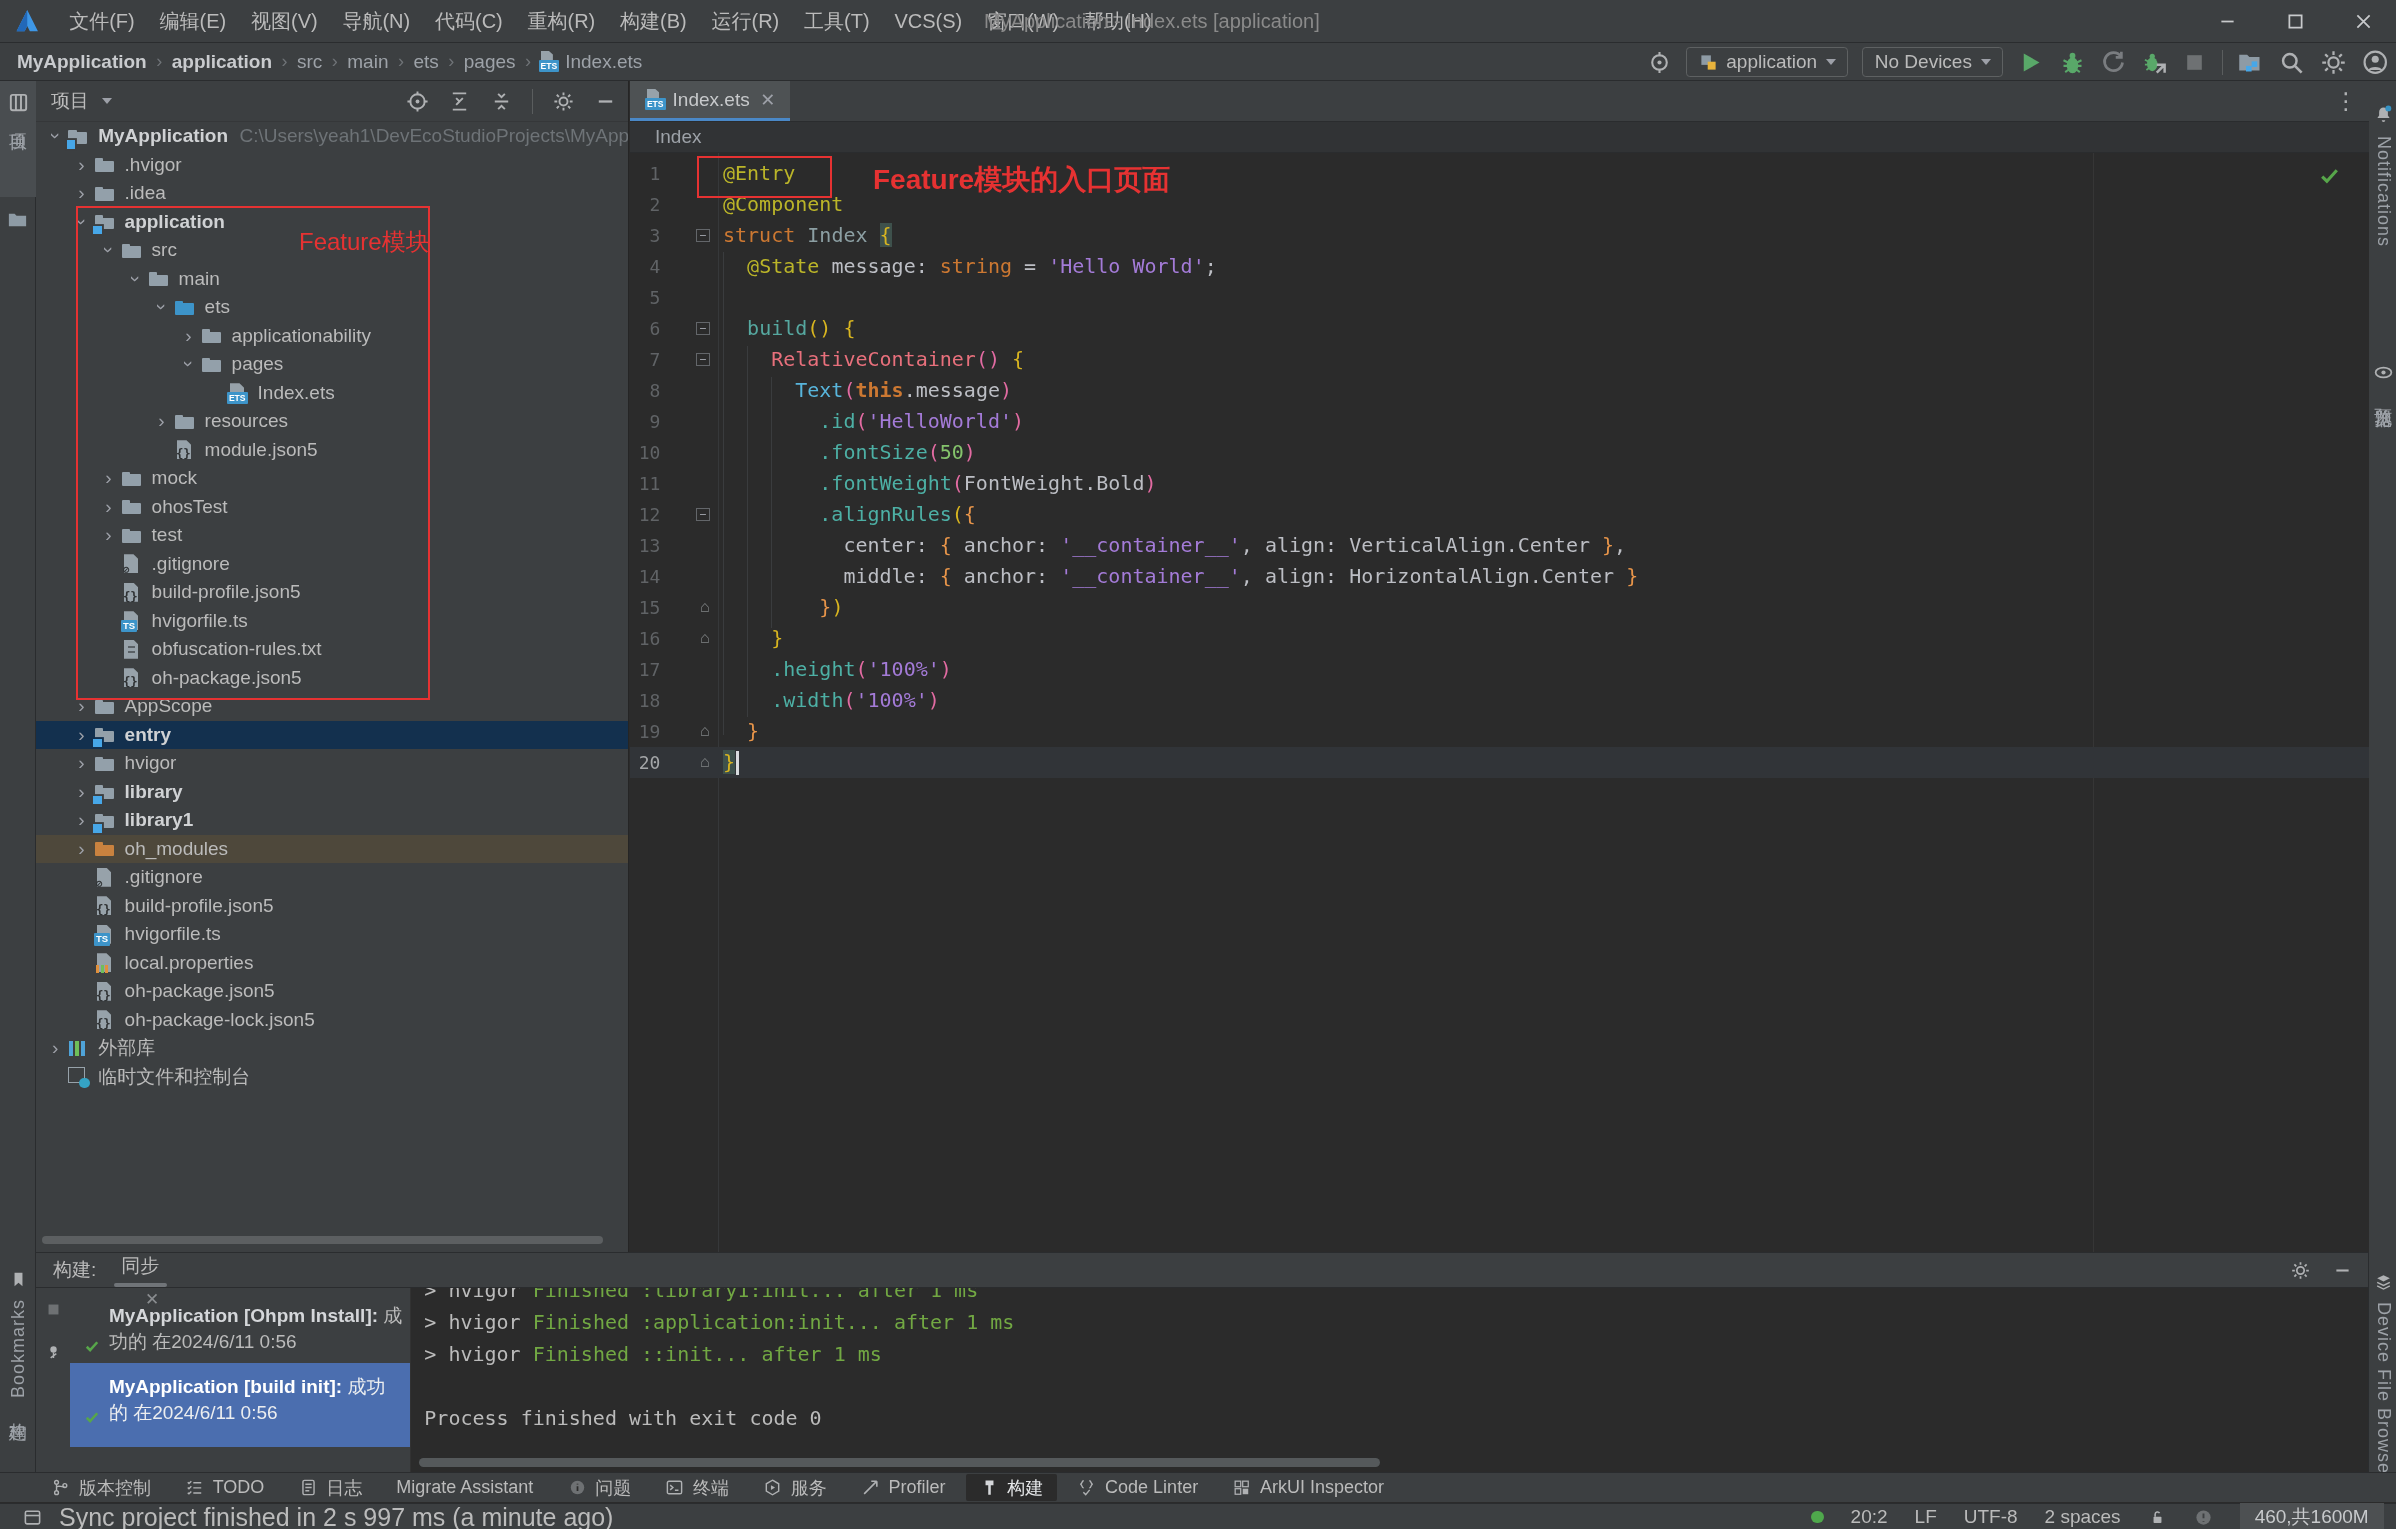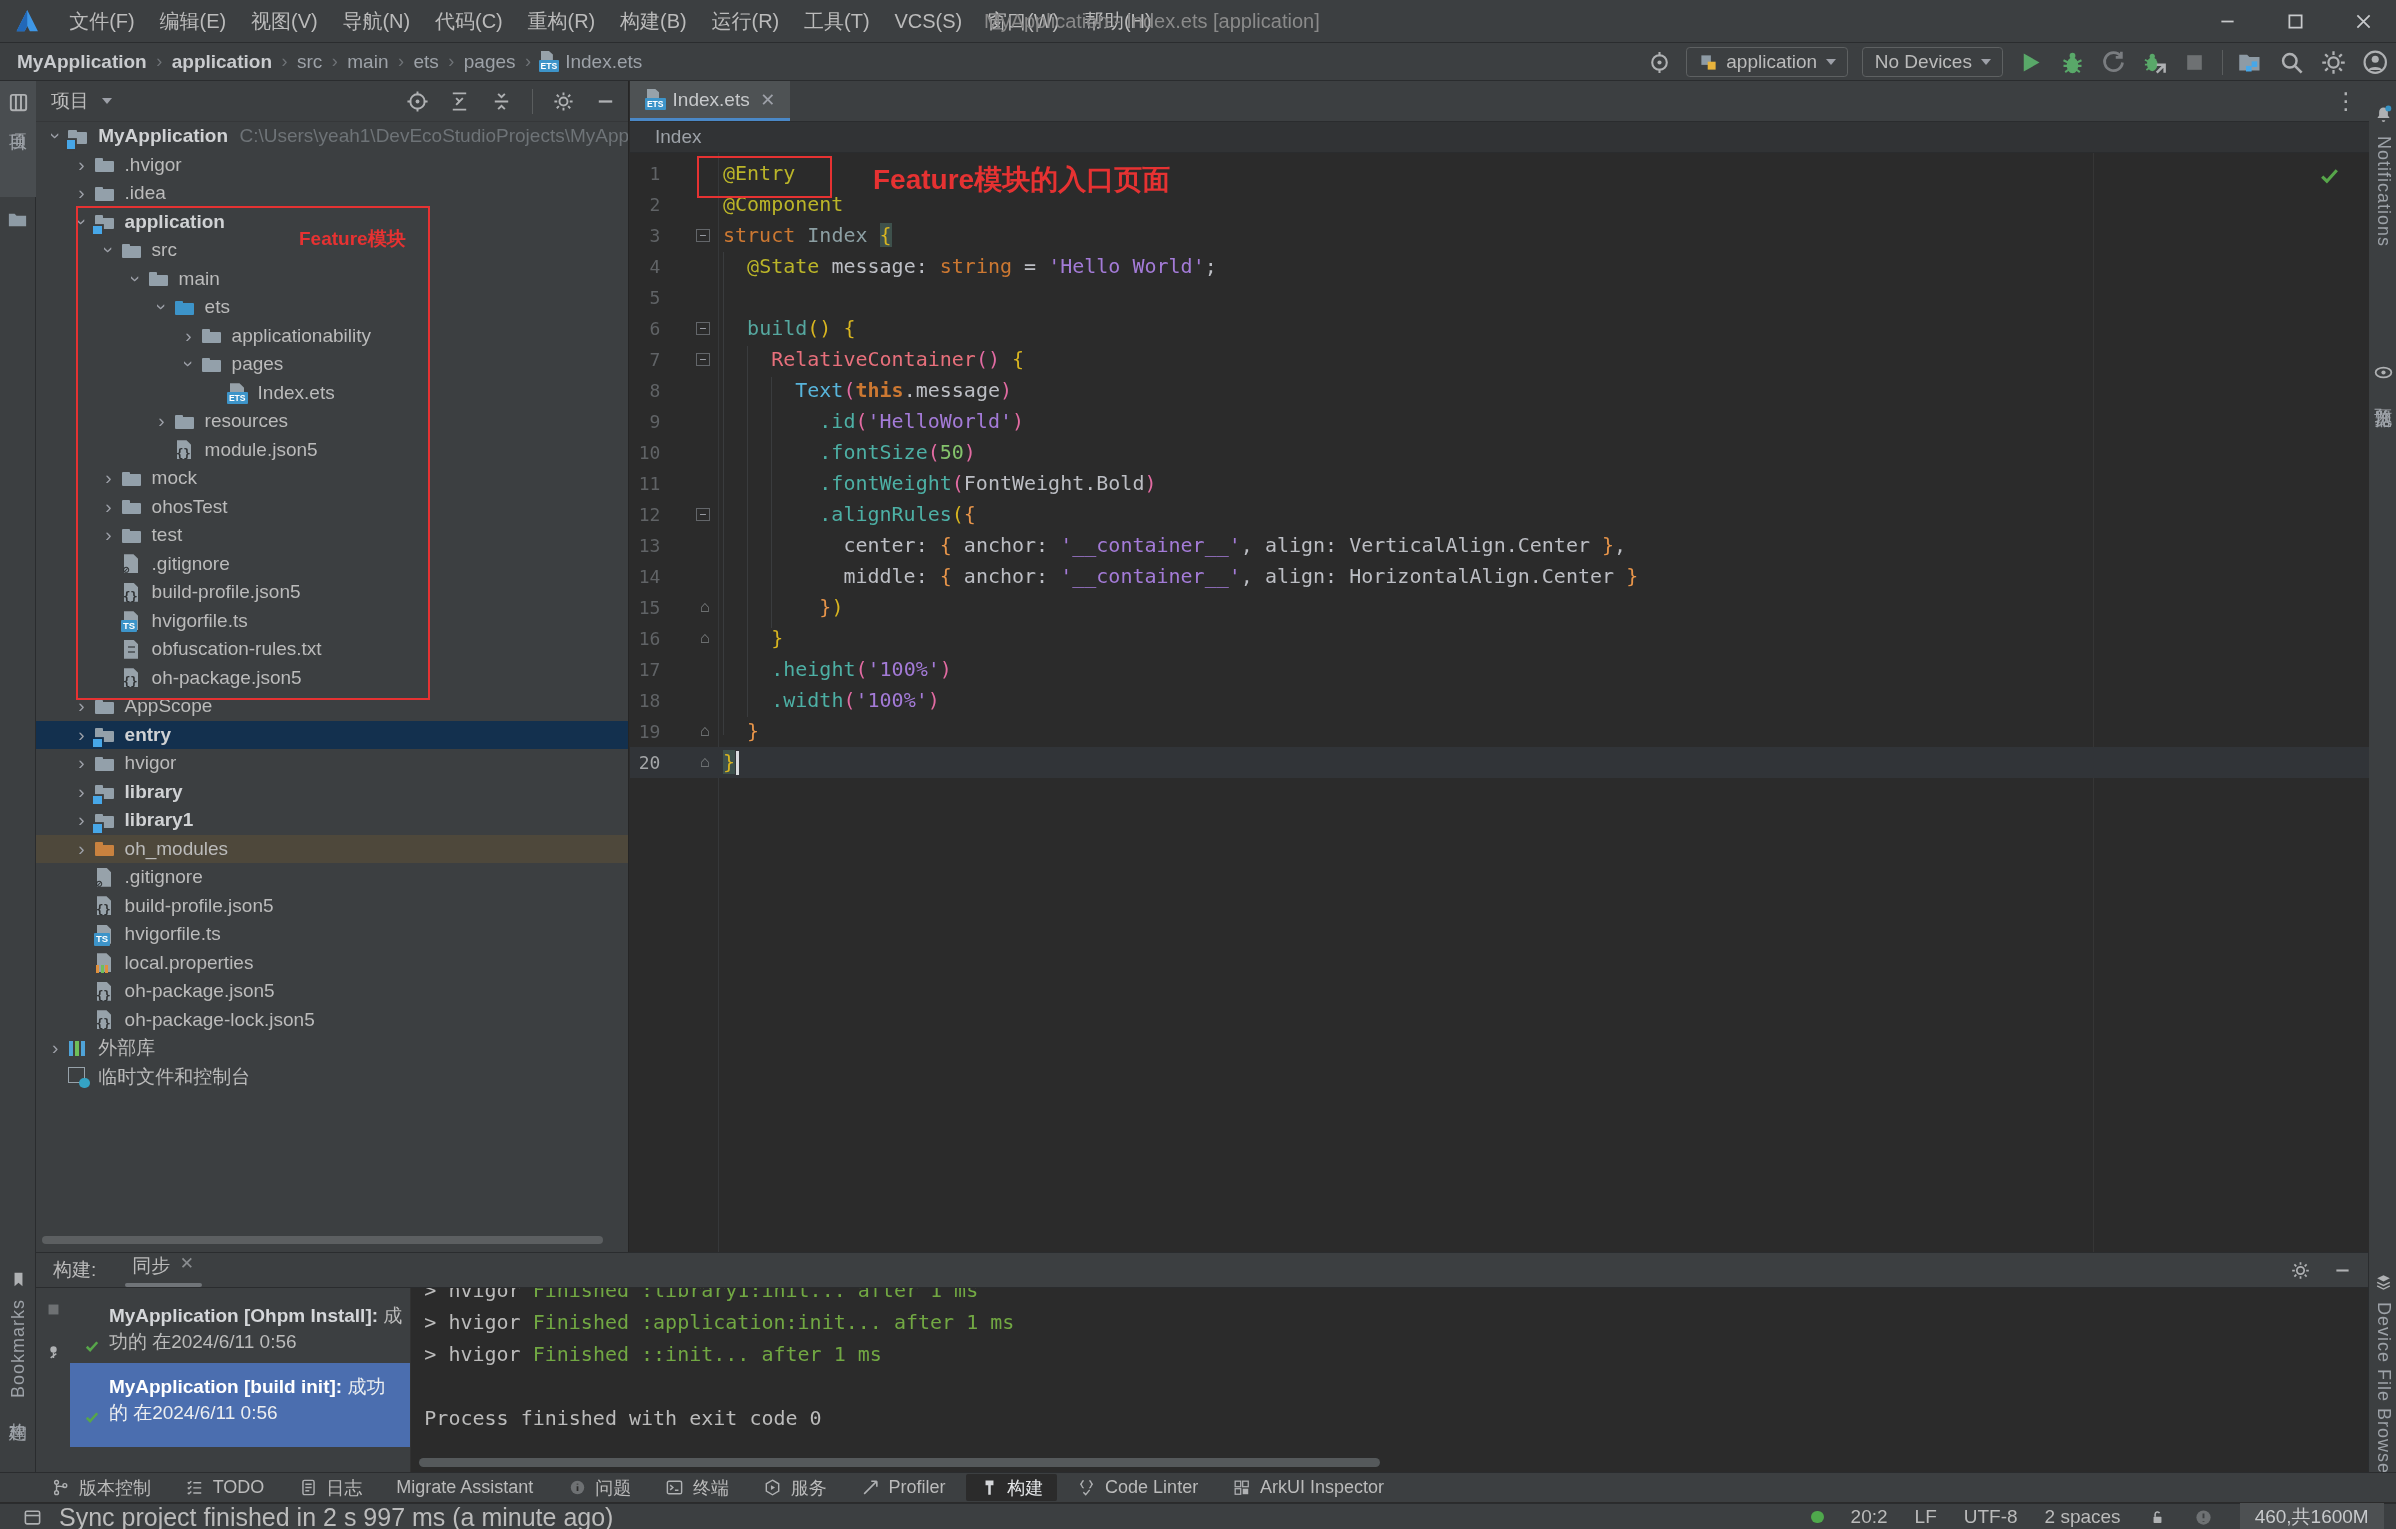--- a/index.html
+++ b/index.html
@@ -65,21 +65,21 @@
   .chip.dark { background:transparent; color:#2E3133; font:bold 12.4px "DejaVu Sans Mono",monospace; }
   .ic.txt::after { content:''; position:absolute; left:7.6px; top:8.6px; width:7.6px; height:8.6px; background:repeating-linear-gradient(#5A6166 0 1.9px,transparent 1.9px 4.8px); }
   .ic.props .bars { position:absolute; left:2.9px; bottom:1px; width:12.4px; height:8.6px;
      background:linear-gradient(90deg,#E0903C 0 2.9px,transparent 2.9px 4.8px,#6FBF5A 4.8px 7.6px,transparent 7.6px 9.5px,#E0903C 9.5px 12.4px); }
   .ic.lib::before { content:''; position:absolute; left:2.9px; top:3.8px; width:16px; height:15px;
      background:linear-gradient(90deg,#4FA3D8 0 3.8px,transparent 3.8px 6.2px,#6FBF5A 6.2px 10px,transparent 10px 12.4px,#4FA3D8 12.4px 16px); }
   .ic.sc::before { content:''; position:absolute; left:1.9px; top:1.9px; width:14.3px; height:14.3px; border:1.9px solid #97A2AA; }
   .ic.sc::after { content:''; position:absolute; right:0; bottom:0; width:10.5px; height:10.5px; border-radius:50%; background:#35A3C4; }
   #tree-hscroll { position:absolute; left:5.7px; bottom:7.6px; width:561px; height:8.6px; background:#5C5F61; border-radius:4.8px; }
   #tree-annotation-box { position:absolute; left:40px; top:125px; width:354px; height:494px; border:2.9px solid #E63232; pointer-events:none; z-index:5; }
-  #tree-annotation-label { position:absolute; left:263px; top:145px; color:#E63232; font-weight:bold; font-size:19px; pointer-events:none; z-index:5; }
+  #tree-annotation-label { position:absolute; left:263px; top:145px; color:#E63232; font-weight:normal; font-size:24px; pointer-events:none; z-index:5; }
 
   
   #editor { left:630px; top:81px; width:1739px; height:1171px; background:#2B2B2B; }
   #tabbar { height:41px; background:#3C3F41; border-bottom:1px solid #2A2C2E; display:flex; align-items:stretch; }
   #tab-active { display:flex; align-items:center; gap:8.6px; padding:0 15px; background:#4E5254; border-bottom:3.8px solid #4A88C7; font-size:19px; color:#C7C9CB; }
   #tab-active .close { color:#9DA0A8; font-size:18px; margin-left:1.9px; }
   .ets-mini { position:relative; width:19px; height:21px; flex:none; }
   .ets-mini::before { content:''; position:absolute; left:1.9px; top:0; width:12.4px; height:15px; background:#97A2AA; clip-path:polygon(0 0,68% 0,100% 24%,100% 100%,0 100%); }
   .ets-mini .chip { left:0; bottom:0; font-size:8.6px; }
   #tab-dots { margin-left:auto; align-self:center; margin-right:11.4px; color:#AFB1B3; font-size:23px; }
@@ -102,21 +102,21 @@
   #margin-guide { position:absolute; left:1463px; top:0; bottom:0; width:1px; background:#363636; }
   .iguide { position:absolute; width:1px; background:#3A3C3E; }
   #code-annotation-box { position:absolute; left:67px; top:2.9px; width:135px; height:42px; border:2.9px solid #E63232; z-index:5; pointer-events:none; }
   #code-annotation-label { position:absolute; left:243px; top:7.6px; color:#E63232; font-weight:bold; font-size:28px; z-index:5; pointer-events:none; }
   #inspect-ok { position:absolute; right:27px; top:9.5px; }
 
   
   #build-panel { left:36px; top:1252px; width:2332px; height:221px; background:#3C3F41; border-top:1px solid #2A2C2E; }
   #build-header { position:relative; height:35px; border-bottom:1px solid #2A2C2E; display:flex; align-items:center; }
   #build-header .blabel { font-size:19px; color:#BBBBBB; margin-left:17px; }
-  #build-tab { margin-left:36px; font-size:19px; color:#BBBBBB; display:flex; align-items:flex-start; gap:9.5px; height:100%; position:relative; }
+  #build-tab { margin-left:25px; font-size:19px; color:#BBBBBB; display:flex; align-items:flex-end; gap:9.5px; height:100%; position:relative;flex-direction:column; }
   #build-tab .close { color:#8A8D90; font-size:17px; }
   #build-tab .underline { position:absolute; left:-7.6px; right:-7.6px; bottom:0; height:3.8px; background:#707478; border-radius:1.9px; }
   #build-header .hicons { margin-left:auto; margin-right:15px; display:flex; gap:21px; align-items:center; }
   #build-body { position:absolute; left:0; top:35px; right:0; bottom:0; display:flex; }
   #build-tools { width:34px; flex:none; display:flex; flex-direction:column; align-items:center; padding-top:13.3px; gap:25px; }
   #build-tree { width:340px; flex:none; padding-top:7.6px; }
   .brow { display:flex; align-items:flex-end; gap:7.6px; padding:7.6px 5.7px 7.6px 13.3px; font-size:19px; color:#BBBBBB; }
   .brow .chk { flex:none; margin-top:1.9px; }
   .brow.sel { background:#4B6EAF; color:#ECEEF0; padding-top:11.4px; padding-bottom:21px; }
   .brow b { color:#D5D7DA; }

